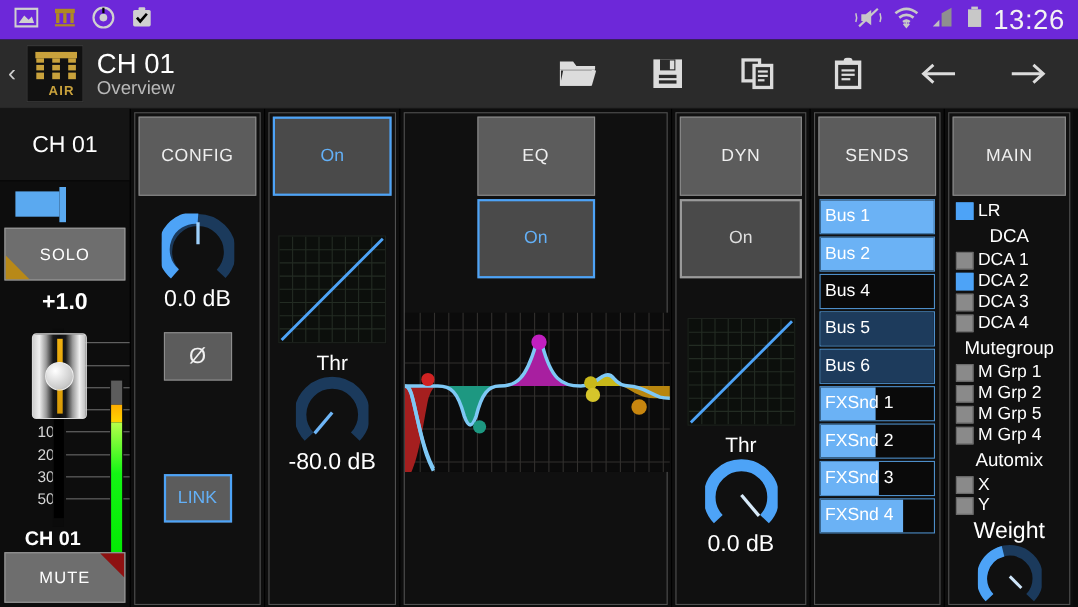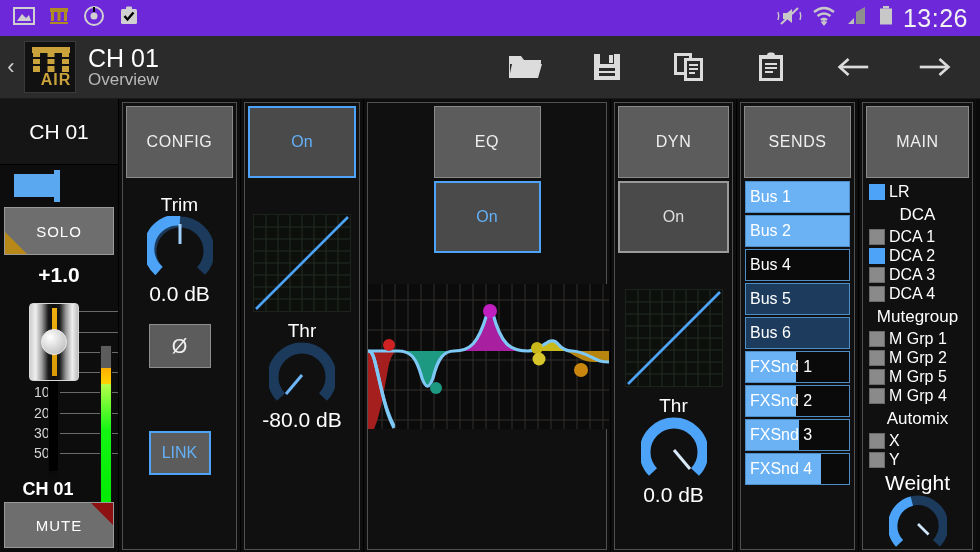--- a/index.html
+++ b/index.html
@@ -28,21 +28,21 @@
   .tb-back{ width:22px; text-align:center; font-size:22px; color:#cfcfcf; }
   .tb-logo{
     width:52px; height:52px; background:#111; border:1px solid #3a3a3a;
     position:relative; flex:0 0 auto; margin-left:2px;
   }
   .tb-logo .m{
     position:absolute; left:7px; top:5px; width:38px; height:28px;
   }
   .tb-logo .air{
     position:absolute; left:0; right:0; bottom:3px; text-align:center;
-    font-size:16px; font-weight:bold; color:#c9a23c; letter-spacing:1px;padding-left:12px;
+    font-size:12px; font-weight:bold; color:#c9a23c; letter-spacing:1px;padding-left:12px;
   }
   .tb-titles{ margin-left:12px; line-height:1.05; }
   .tb-main{ font-size:25px; color:#fff; font-weight:400; }
   .tb-sub{ font-size:17px; color:#b9b9b9; }
   .tb-icons{ margin-left:auto; display:flex; align-items:center; gap:48px; padding-right:28px; }
   .tb-icons .ic{ width:34px; height:34px; display:flex; align-items:center; justify-content:center; }
 
   
   #board{
     position:absolute; left:0; top:99px; width:980px; height:453px;
@@ -358,21 +358,20 @@
     <div class="mute">
       <div class="corner"></div>
       <span>MUTE</span>
     </div>
   </div>
 
   <div class="col" style="width:122px">
     <div class="panel">
       <div class="secbtn">CONFIG</div>
       <div style="margin-top:16px">
-        <div class="lbl">Trim</div>
         <div class="knob">
           <svg viewBox="0 0 66 66">
             <path d="M12 55 A29 29 0 1 1 54 55" fill="none" stroke="#1b3a5c" stroke-width="11" stroke-linecap="butt"></path>
             <path d="M12 55 A29 29 0 0 1 33 4" fill="none" stroke="#4da3f7" stroke-width="11" stroke-linecap="butt"></path>
             <line x1="33" y1="8" x2="33" y2="28" stroke="#9ed0fb" stroke-width="3"></line>
           </svg>
         </div>
         <div class="val">0.0 dB</div>
       </div>
       <div style="margin:18px auto 0; width:62px; height:44px; background:#5c5c5c; border:1px solid #8e8e8e; display:flex; align-items:center; justify-content:center;">

